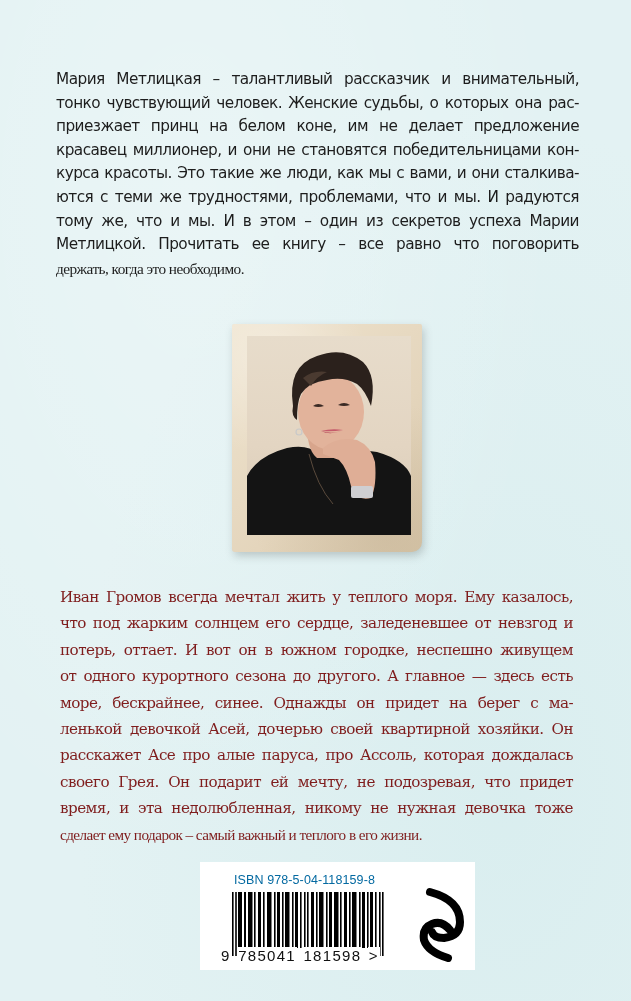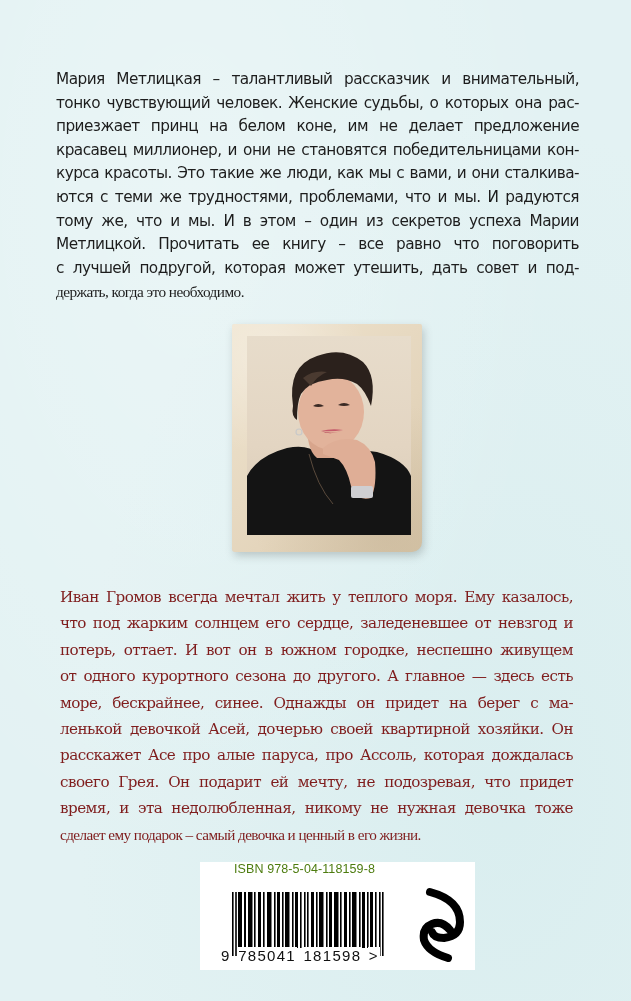--- a/index.html
+++ b/index.html
@@ -52,23 +52,23 @@
     background: linear-gradient(180deg, #e7dccb 0%, #e3d5c2 55%, #d9cbb6 100%);
     overflow:hidden;
   }
   .photo svg { display:block; }
   
   .isbn-box {
     position:absolute; left:200px; top:862px; width:275px; height:108px;
     background:#ffffff;
   }
   .isbn-text {
-    position:absolute; left:34px; top:0;
+    position:absolute; left:34px; top:11px;
     font-family:"Liberation Sans", sans-serif; font-size:12.5px; letter-spacing:0.1px;
-    color:#4d7c0f;
+    color:#0369a1;
   }
   .barcode {
     position:absolute; left:32px; top:30px; width:154px; height:64px;
   }
   .bc-digits {
     position:absolute; left:20px; top:85px;
     font-family:"Liberation Sans", sans-serif; font-size:15px; color:#111;
     letter-spacing:1.3px; white-space:nowrap;
   }
   .bc-digits span { background:#fff; padding:0 1px; }
@@ -83,21 +83,20 @@
 
 <div class="para1">
   <span class="ln">Мария Метлицкая – талантливый рассказчик и внимательный,</span>
   <span class="ln">тонко чувствующий человек. Женские судьбы, о которых она рас-</span>
   <span class="ln">приезжает принц на белом коне, им не делает предложение</span>
   <span class="ln">красавец миллионер, и они не становятся победительницами кон-</span>
   <span class="ln">курса красоты. Это такие же люди, как мы с вами, и они сталкива-</span>
   <span class="ln">ются с теми же трудностями, проблемами, что и мы. И радуются</span>
   <span class="ln">тому же, что и мы. И в этом – один из секретов успеха Марии</span>
   <span class="ln">Метлицкой. Прочитать ее книгу – все равно что поговорить</span>
-  <span class="ln">с лучшей подругой, которая может утешить, дать совет и под-</span>
   <span class="ln last">держать, когда это необходимо.</span>
 </div>
 
 <div class="photo-frame">
   <div class="photo">
     <svg width="164" height="199" viewBox="0 0 164 199">
 
       <path d="M0 140 Q10 120 40 112 Q62 108 70 118 L96 118 Q110 112 130 116 Q158 124 164 140 L164 199 L0 199 Z" fill="#141414"></path>
 
       <path d="M60 96 Q62 116 70 122 L96 122 Q104 112 104 96 Z" fill="#d8a58c"></path>
@@ -127,21 +126,21 @@
 <div class="para2">
   <span class="ln">Иван Громов всегда мечтал жить у теплого моря. Ему казалось,</span>
   <span class="ln">что под жарким солнцем его сердце, заледеневшее от невзгод и</span>
   <span class="ln">потерь, оттает. И вот он в южном городке, неспешно живущем</span>
   <span class="ln">от одного курортного сезона до другого.  А главное — здесь есть</span>
   <span class="ln">море, бескрайнее, синее. Однажды он придет на берег с ма-</span>
   <span class="ln">ленькой девочкой Асей, дочерью своей квартирной хозяйки. Он</span>
   <span class="ln">расскажет Асе про алые паруса, про Ассоль, которая дождалась</span>
   <span class="ln">своего Грея. Он подарит ей мечту, не подозревая, что придет</span>
   <span class="ln">время, и эта недолюбленная, никому не нужная девочка тоже</span>
-  <span class="ln last">сделает ему подарок – самый девочка и ценный в его жизни.</span>
+  <span class="ln last">сделает ему подарок – самый важный и теплого в его жизни.</span>
 </div>
 
 <div class="isbn-box">
   <div class="isbn-text">ISBN 978-5-04-118159-8</div>
   <svg class="barcode" viewBox="0 0 154 64" preserveAspectRatio="none">
     <g fill="#000">
       <rect x="0" y="0" width="1.6" height="64"></rect>
       <rect x="3.2" y="0" width="1.6" height="64"></rect>
       <rect x="6" y="0" width="4" height="56"></rect>
       <rect x="12" y="0" width="2" height="56"></rect>

